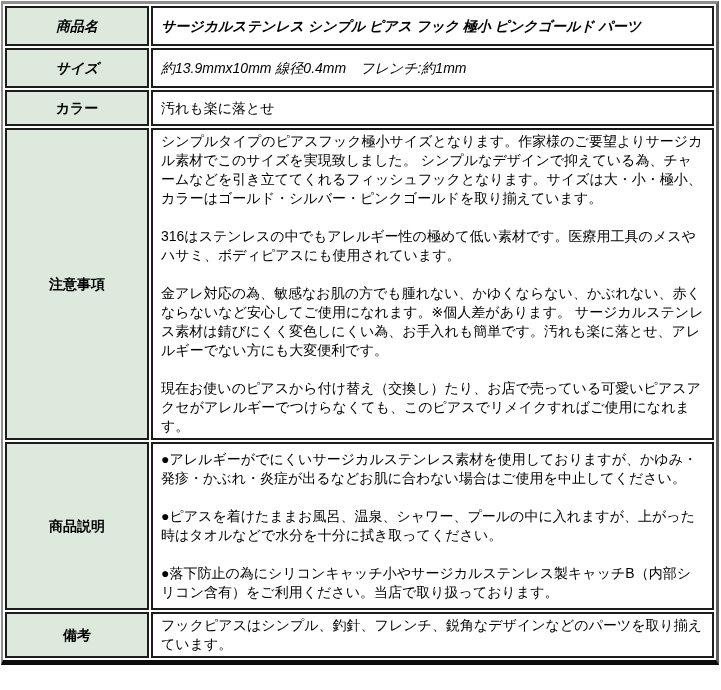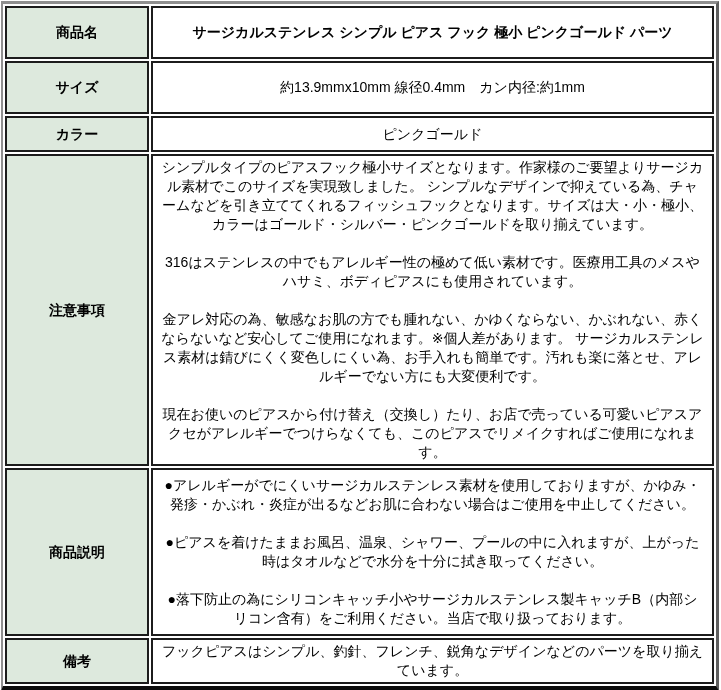--- a/index.html
+++ b/index.html
@@ -38,52 +38,52 @@
     overflow: hidden;
   }
   td.label {
     background: #dde9dd;
     text-align: center;
     font-weight: bold;
     padding: 2px 4px;
   }
   td.value {
     background: #ffffff;
-    text-align: center;
+    text-align: left;
     padding: 2px 8px;
     white-space: pre-wrap;
     word-break: break-all;
   }
   td.value.strong { font-weight: bold; }
-  tr.row-small  { height: 53px; }
+  tr.row-small  { height: 40px; font-style: italic; }
   tr.row-color  { height: 36px; }
   tr.row-notes  { height: 168px; }
   tr.row-remark { height: 46px; }
 </style>
 </head>
 <body>
 
 <div class="page">
   <table class="spec-table">
     <colgroup>
       <col class="col-label">
       <col class="col-content">
     </colgroup>
     <tbody>
       <tr class="row-small">
         <td class="label">商品名</td>
         <td class="value strong">サージカルステンレス シンプル ピアス フック 極小 ピンクゴールド パーツ</td>
       </tr>
       <tr class="row-small">
         <td class="label">サイズ</td>
-        <td class="value">約13.9mmx10mm 線径0.4mm　カン内径:約1mm</td>
+        <td class="value">約13.9mmx10mm 線径0.4mm　フレンチ:約1mm</td>
       </tr>
       <tr class="row-color">
         <td class="label">カラー</td>
-        <td class="value">ピンクゴールド</td>
+        <td class="value">汚れも楽に落とせ</td>
       </tr>
       <tr class="row-desc">
         <td class="label">注意事項</td>
         <td class="value">シンプルタイプのピアスフック極小サイズとなります。作家様のご要望よりサージカル素材でこのサイズを実現致しました。 シンプルなデザインで抑えている為、チャームなどを引き立ててくれるフィッシュフックとなります。サイズは大・小・極小、カラーはゴールド・シルバー・ピンクゴールドを取り揃えています。
 
 316はステンレスの中でもアレルギー性の極めて低い素材です。医療用工具のメスやハサミ、ボディピアスにも使用されています。
 
 金アレ対応の為、敏感なお肌の方でも腫れない、かゆくならない、かぶれない、赤くならないなど安心してご使用になれます。※個人差があります。 サージカルステンレス素材は錆びにくく変色しにくい為、お手入れも簡単です。汚れも楽に落とせ、アレルギーでない方にも大変便利です。
 
 現在お使いのピアスから付け替え（交換し）たり、お店で売っている可愛いピアスアクセがアレルギーでつけらなくても、このピアスでリメイクすればご使用になれます。</td>

